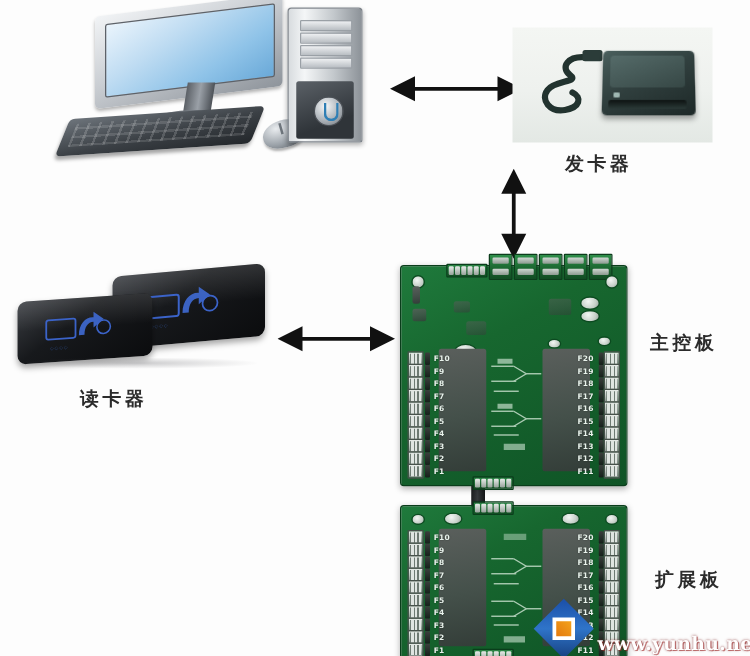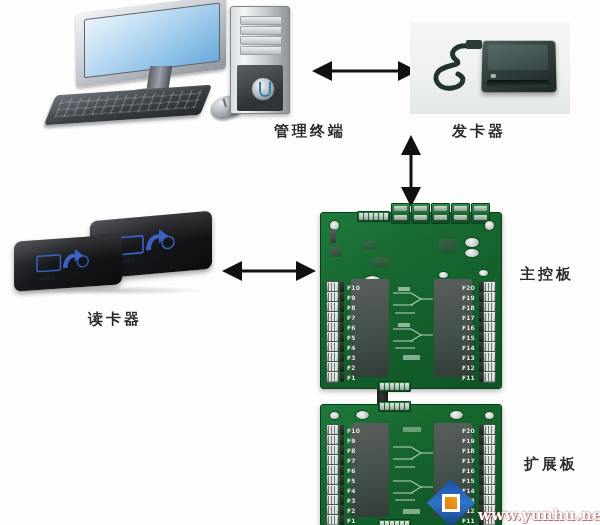--- a/index.html
+++ b/index.html
@@ -299,21 +299,20 @@
       <div class="tower-bay" style="top:9px"></div>
       <div class="tower-bay" style="top:19px"></div>
       <div class="tower-bay" style="top:29px"></div>
       <div class="tower-bay" style="top:39px"></div>
       <div class="tower-panel">
         <div class="tower-power"></div>
       </div>
     </div>
   </div>
 
-  <div class="cn-label" style="left:274px; top:122px;">管理终端</div>
 
   <div class="arrow" style="left:312px; top:58px; width:106px; height:26px;">
     <svg width="106" height="26" viewBox="0 0 106 26">
       <line x1="14" y1="13" x2="92" y2="13" stroke="#111" stroke-width="3"></line>
       <polygon points="0,13 20,3 20,23" fill="#111"></polygon>
       <polygon points="106,13 86,3 86,23" fill="#111"></polygon>
     </svg>
   </div>
 
   <div id="issuer-group">
@@ -356,21 +355,21 @@
         <rect x="1" y="7" width="26" height="17" rx="2" fill="none" stroke="#3b63c9" stroke-width="1.6"></rect>
         <path d="M30 22 C 30 12, 36 6, 43 7 L 43 2 L 52 9 L 43 16 L 43 11
                  C 38 11, 35 15, 35 22 Z" fill="#3f6ad4" opacity=".9"></path>
         <circle cx="52" cy="16" r="6" fill="none" stroke="#3b63c9" stroke-width="1.4"></circle>
       </svg>
       <div class="reader-brand" style="left:26px; top:36px;">◇◇◇◇</div>
     </div>
     <div class="reader-shadow"></div>
   </div>
 
-  <div class="cn-label" style="left:88px; top:310px;">读卡器</div>
+  <div class="cn-label" style="left:64px; top:310px;">读卡器</div>
 
   <div class="arrow" style="left:222px; top:258px; width:94px; height:26px;">
     <svg width="94" height="26" viewBox="0 0 94 26">
       <line x1="14" y1="13" x2="80" y2="13" stroke="#111" stroke-width="3"></line>
       <polygon points="0,13 20,3 20,23" fill="#111"></polygon>
       <polygon points="94,13 74,3 74,23" fill="#111"></polygon>
     </svg>
   </div>
 
   <div class="ribbon" style="left:377px; top:382px; width:11px; height:26px;"></div>

